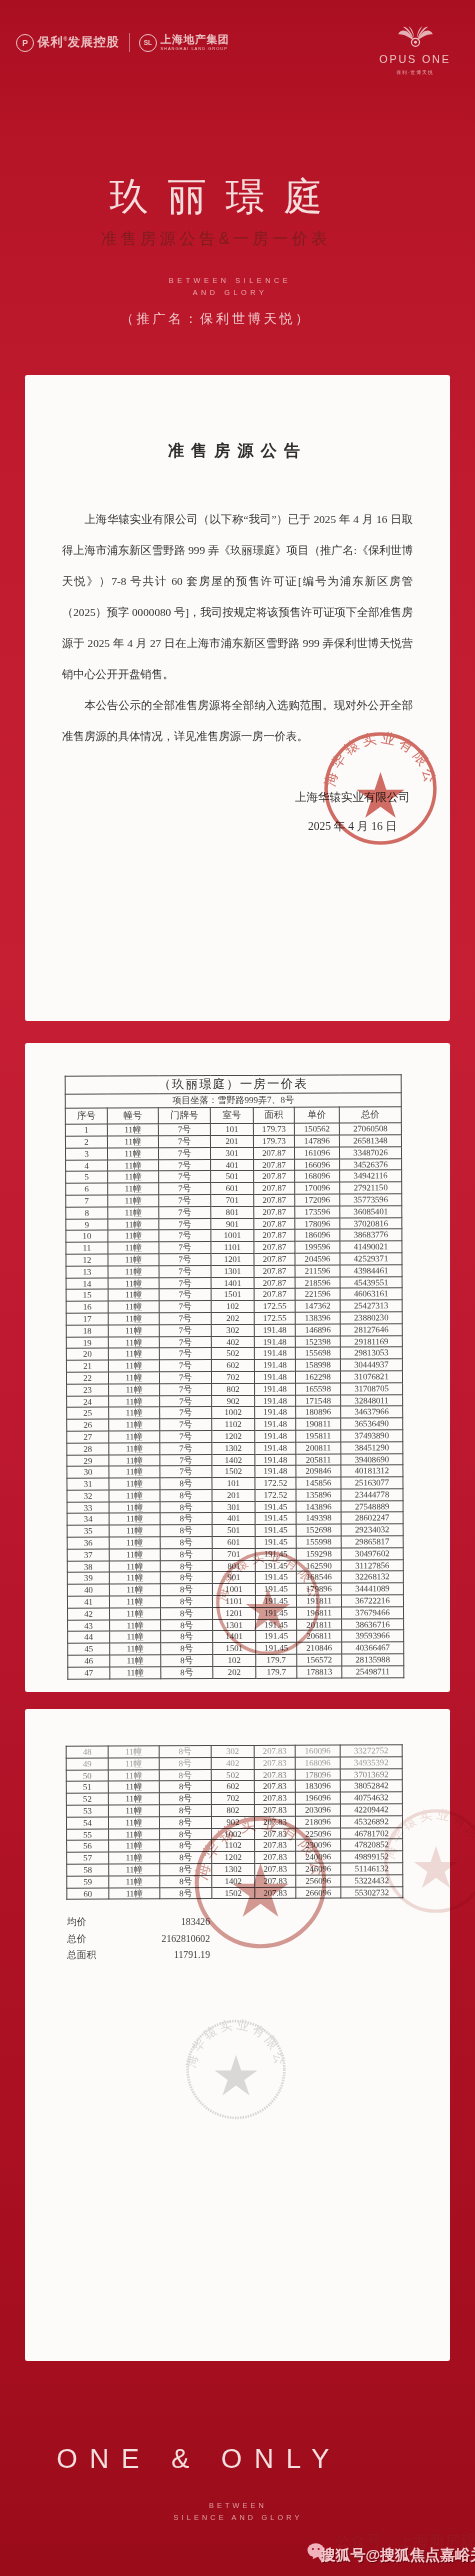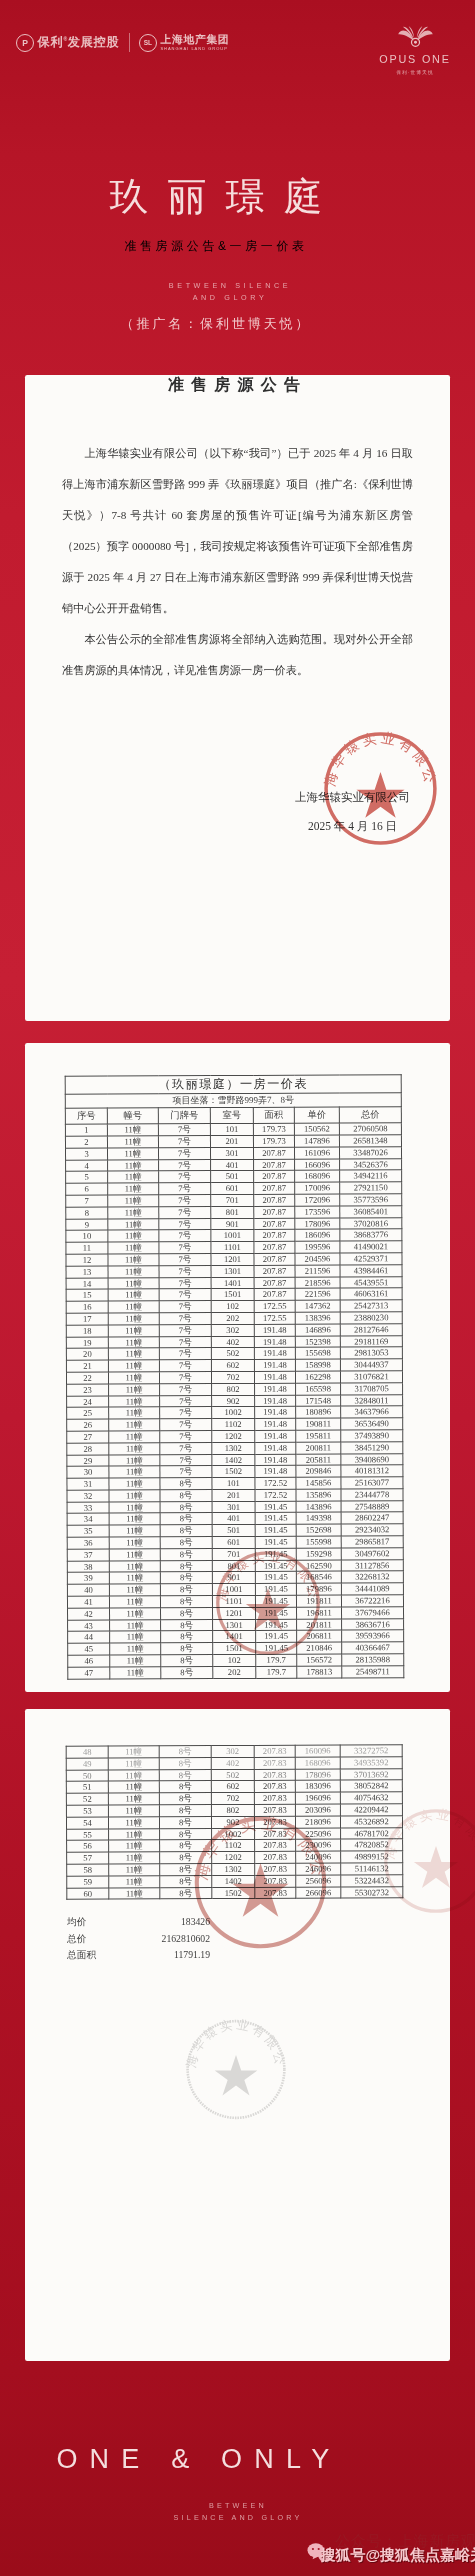--- a/index.html
+++ b/index.html
@@ -17,30 +17,30 @@
   .shl{display:flex;align-items:center;}
   .shl-txt{display:flex;flex-direction:column;line-height:1;}
   .shl-cn{font-size:10.8px;font-weight:700;letter-spacing:0.7px;}
   .shl-en{font-size:4px;letter-spacing:1px;margin-top:2.2px;}
   .hdr-right{position:absolute;top:24.5px;right:19px;width:84px;text-align:center;color:#eac0c2;}
   .opus-name{font-size:10.8px;letter-spacing:1.8px;margin-top:2.9px;}
   .opus-sub{font-size:4.7px;letter-spacing:1.1px;margin-top:3.6px;opacity:.85;}
   
   .hero{position:absolute;top:170px;left:0;width:432px;text-align:center;color:#f6dddd;}
   .hero-title{font-family:"Liberation Serif",serif;font-size:39px;font-weight:400;letter-spacing:19px;padding-left:19px;}
-  .hero-sub{margin-top:14px;font-size:12px;letter-spacing:3.6px;color:#000000;}
+  .hero-sub{margin-top:5px;font-size:16px;letter-spacing:3.6px;color:#7f1d1d;}
   .hero-tag{margin-top:24.5px;font-size:7.2px;letter-spacing:3.6px;line-height:12.2px;color:rgba(240,197,200,.8);padding-left:28px;}
   .hero-promo{margin-top:10.8px;font-size:13px;letter-spacing:2.9px;color:rgba(244,211,213,.95);}
   
   .card{position:absolute;left:25px;width:425px;background:#fcfbf9;border-radius:2.2px;}
   .card1{top:375px;height:646px;}
   .card2{top:1043px;height:649px;}
   .card3{top:1709px;height:652px;}
   
-  .doc-title{text-align:center;font-family:"Liberation Serif",serif;font-size:16px;font-weight:700;letter-spacing:7.2px;color:#2e2e2e;}
+  .doc-title{padding-top:66px;text-align:center;font-family:"Liberation Serif",serif;font-size:16px;font-weight:700;letter-spacing:7.2px;color:#2e2e2e;}
   .doc-body{margin:42px 37px 0;font-family:"Liberation Serif",serif;font-size:11.2px;line-height:31px;text-align:justify;color:#333;}
   .doc-body p{margin:0;text-indent:2em;}
   .doc-sign{position:absolute;right:40px;top:408px;text-align:center;font-family:"Liberation Serif",serif;font-size:11.5px;line-height:29px;color:#333;}
   .stamp{position:absolute;mix-blend-mode:multiply;pointer-events:none;}
   .stamp svg{width:100%;height:100%;}
   .stamp1{right:11.5px;top:355px;width:117px;height:117px;color:#c8493f;opacity:.8;}
   
   .tbl-wrap{position:absolute;left:41px;width:337px;transform:rotate(-.25deg);}
   .tw2{top:32px;}
   .tw3{top:36px;}

